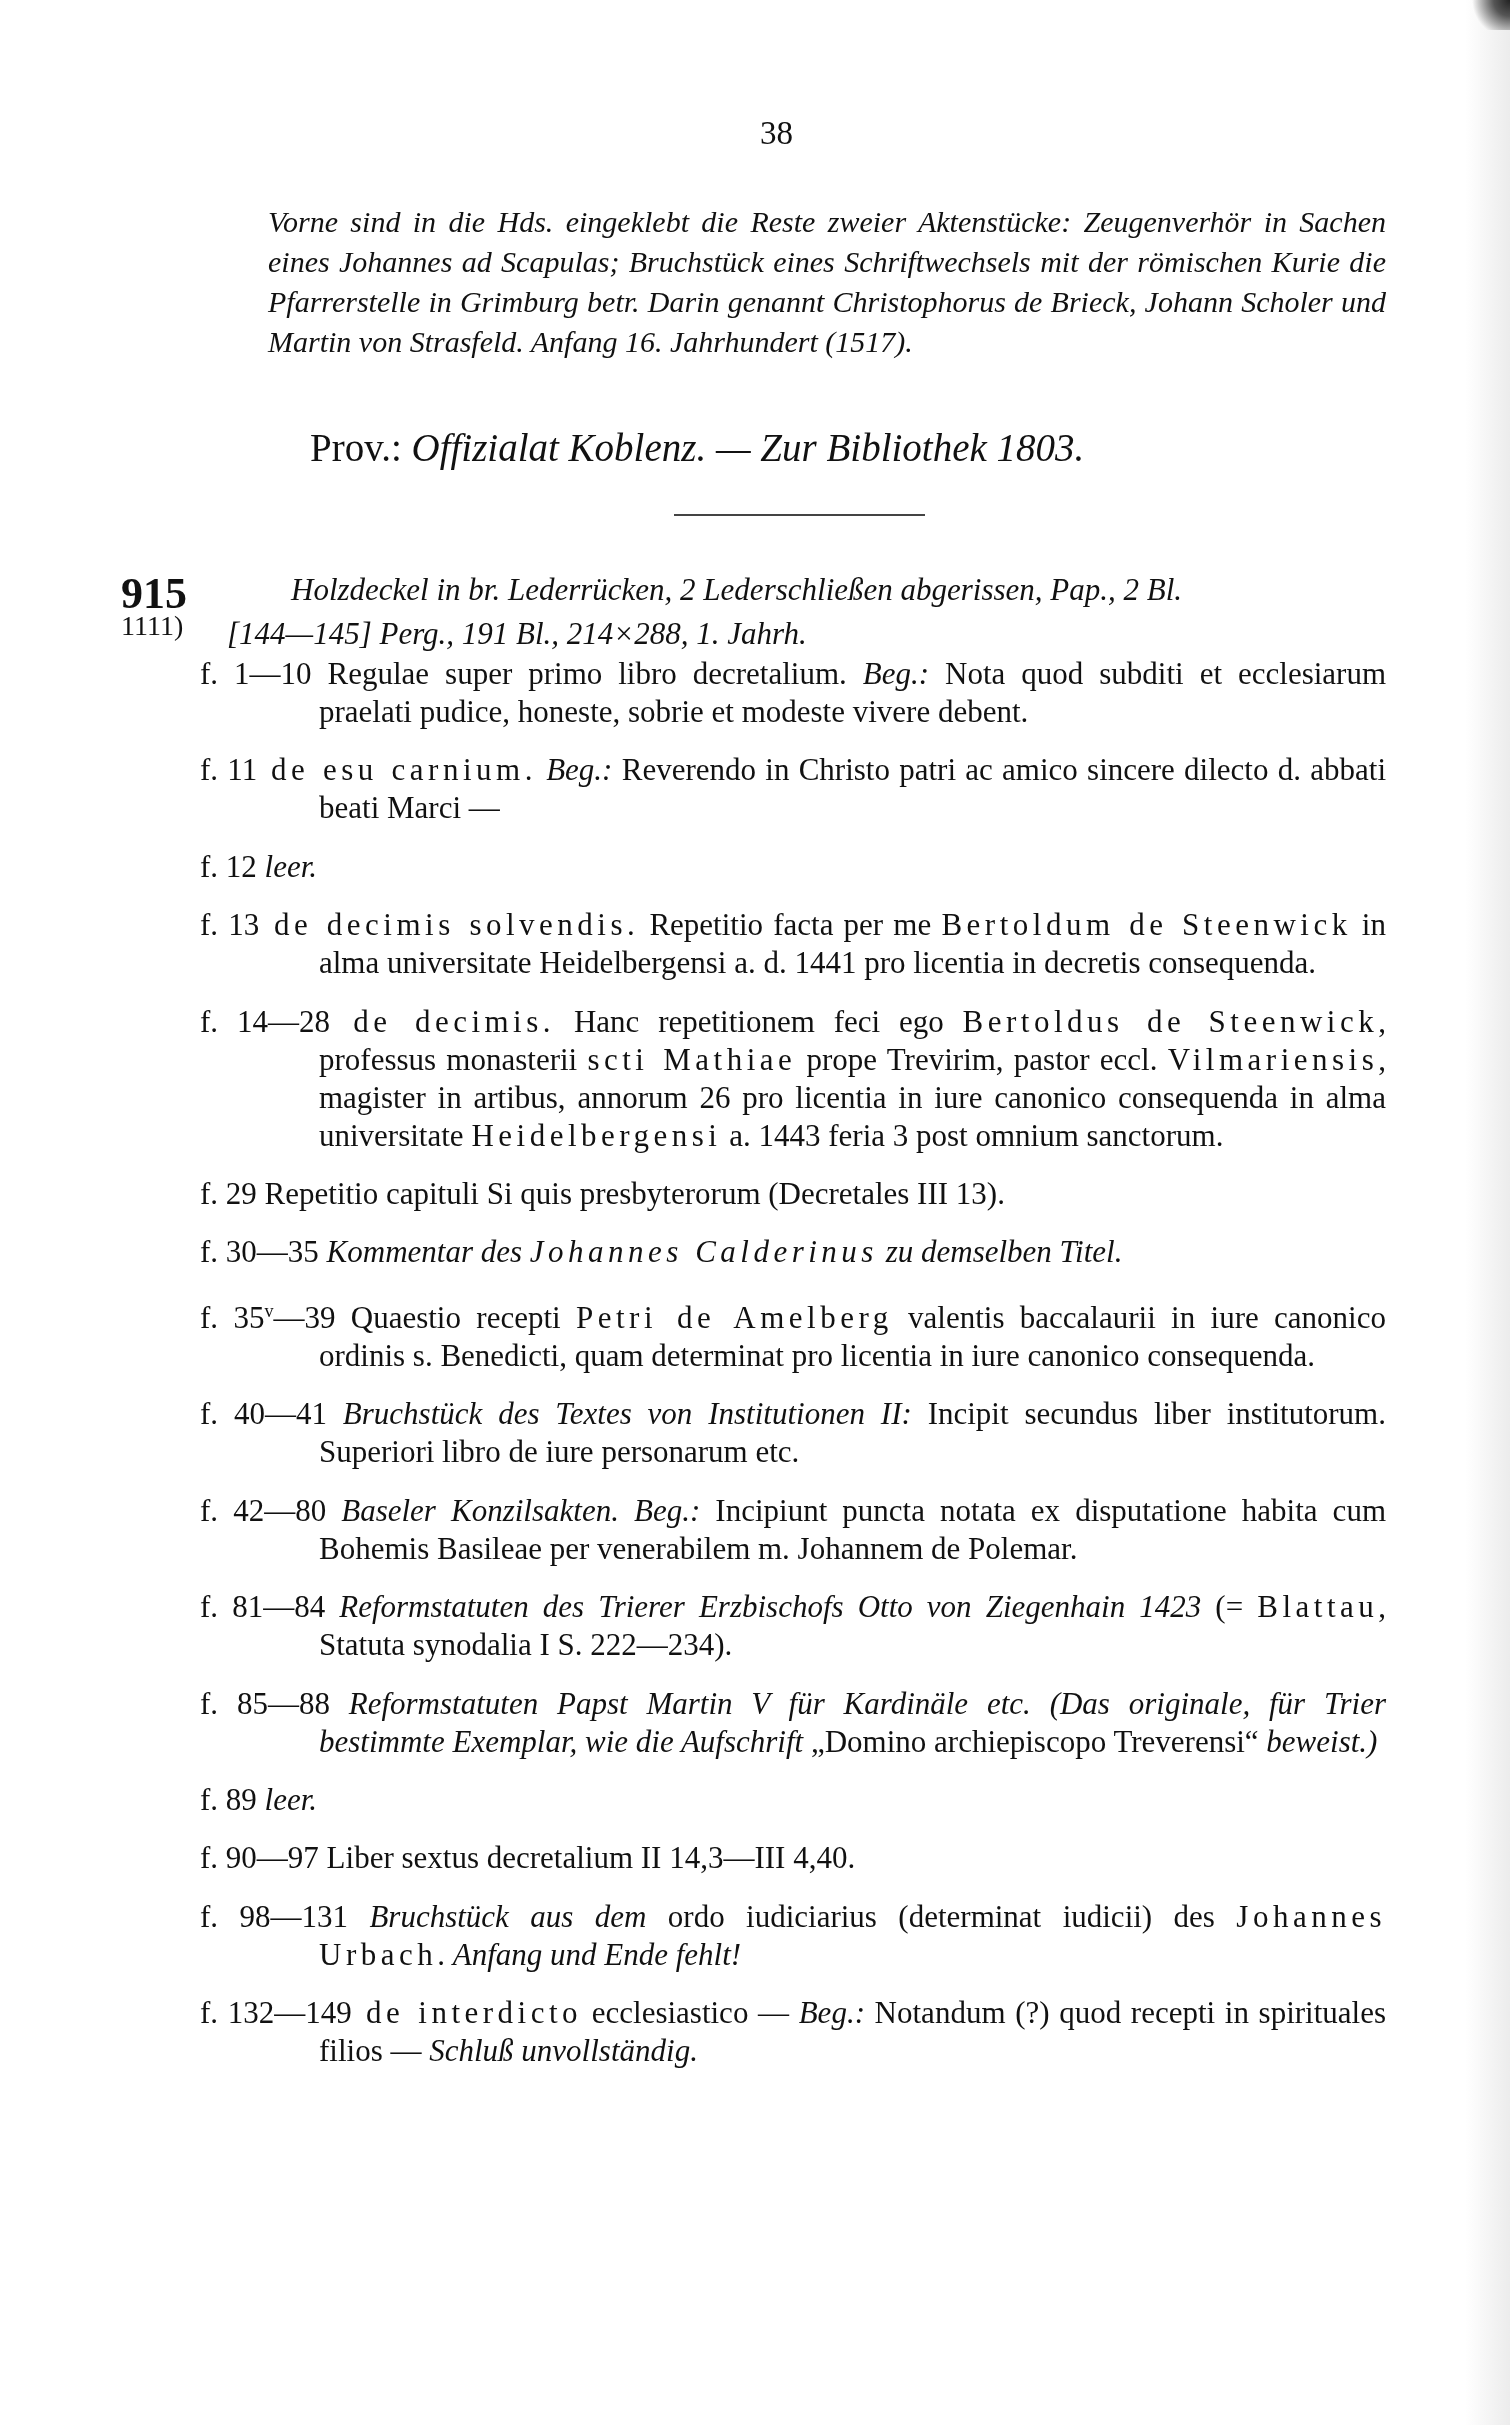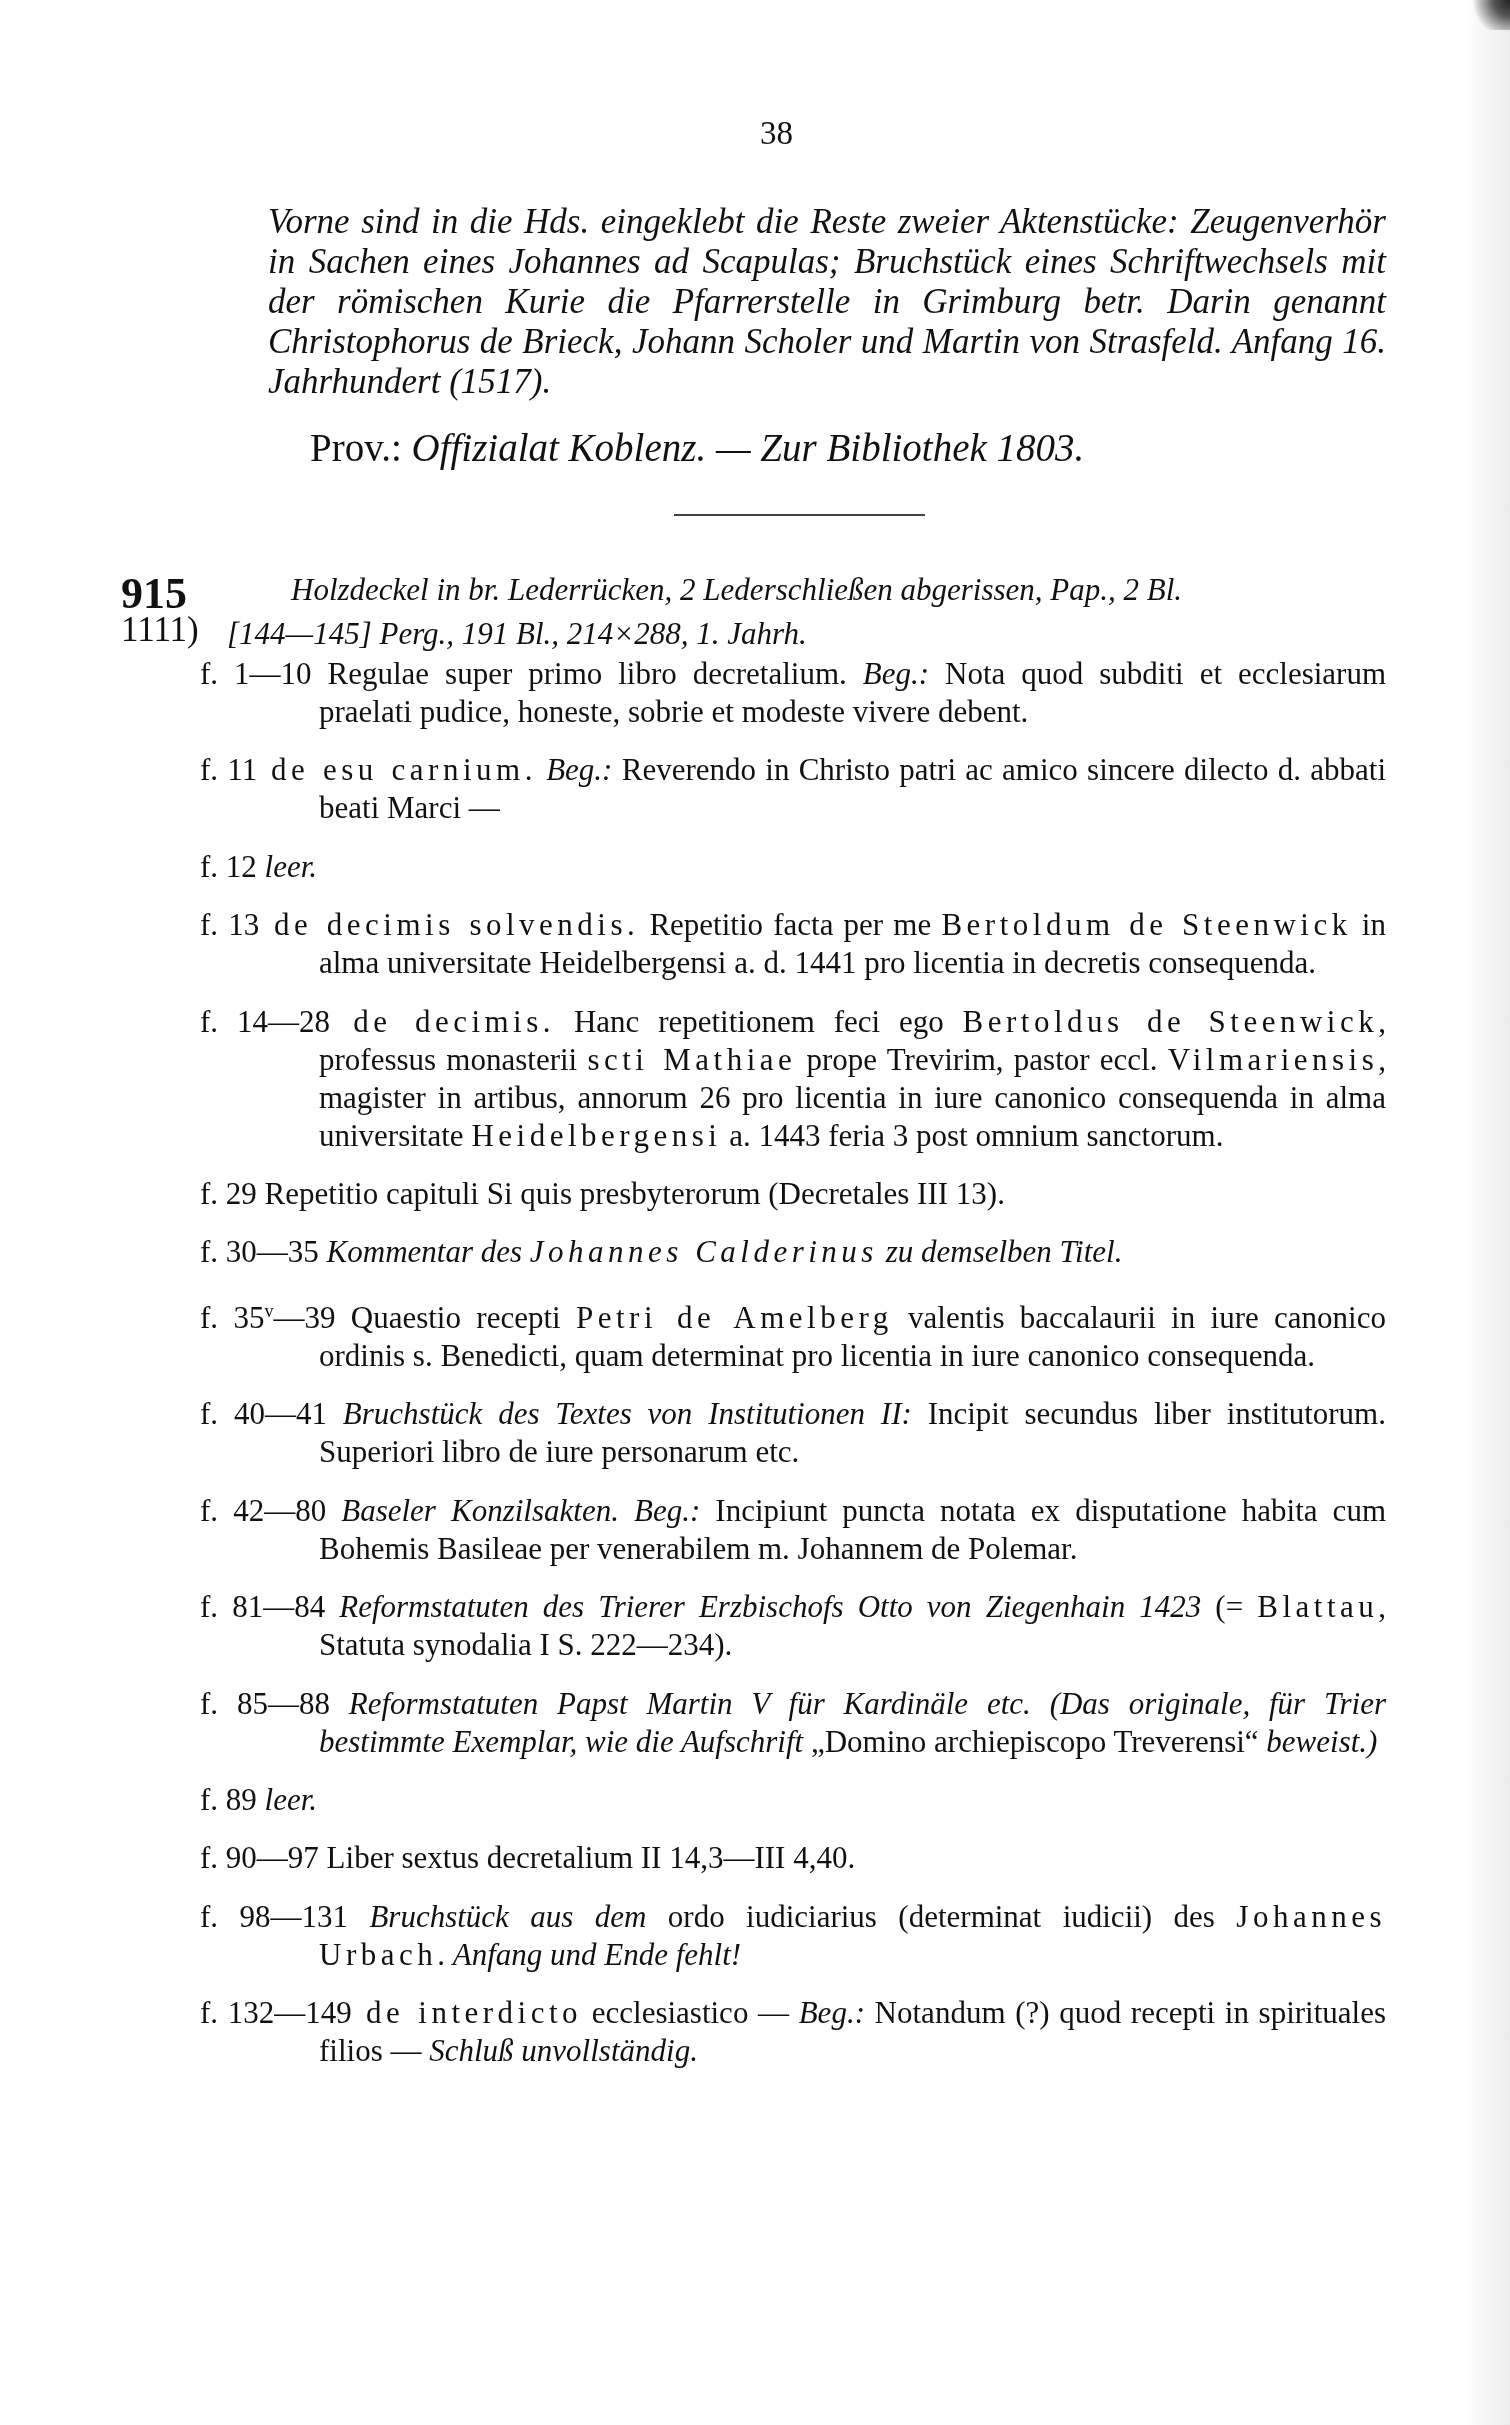--- a/index.html
+++ b/index.html
@@ -18,30 +18,30 @@
   .corner-dark {
     position: absolute; right: 0; top: 0; width: 45px; height: 30px;
     background: radial-gradient(circle at 100% 0, #222 0, #555 30%, rgba(255,255,255,0) 70%);
   }
   .page-number {
     position: absolute; left: 0; width: 1553px; top: 115px;
     text-align: center; font-size: 33px;
   }
   .block { position: absolute; left: 268px; width: 1118px; }
   .para {
-    font-size: 35px; line-height: 40px; text-align: justify; font-style: italic;
+    font-size: 30px; line-height: 40px; text-align: justify; font-style: italic;
   }
   .prov { position: absolute; left: 310px; top: 425px; font-size: 39px; }
   .prov .lbl { font-style: normal; }
   .prov .txt { font-style: italic; }
   .sep {
     position: absolute; left: 674px; top: 514px; width: 251px; height: 1.5px; background: #444;
   }
   .sig-num { position: absolute; left: 121px; font-size: 44px; font-weight: bold; }
-  .sig-old { position: absolute; left: 121px; font-size: 35px; text-align: right; }
+  .sig-old { position: absolute; left: 121px; font-size: 28px; text-align: right; }
   .desc {
     position: absolute; left: 291px; width: 1095px; font-size: 31px; line-height: 44px;
     font-style: italic; text-align: justify;
   }
   .desc .l2 { margin-left: -64px; display: block; }
   .entries { position: absolute; left: 200px; width: 1186px; top: 655px; }
   .entry {
     font-size: 31px; line-height: 38px; margin-bottom: 20.4px;
     padding-left: 119px; text-indent: -119px; text-align: justify;
   }

